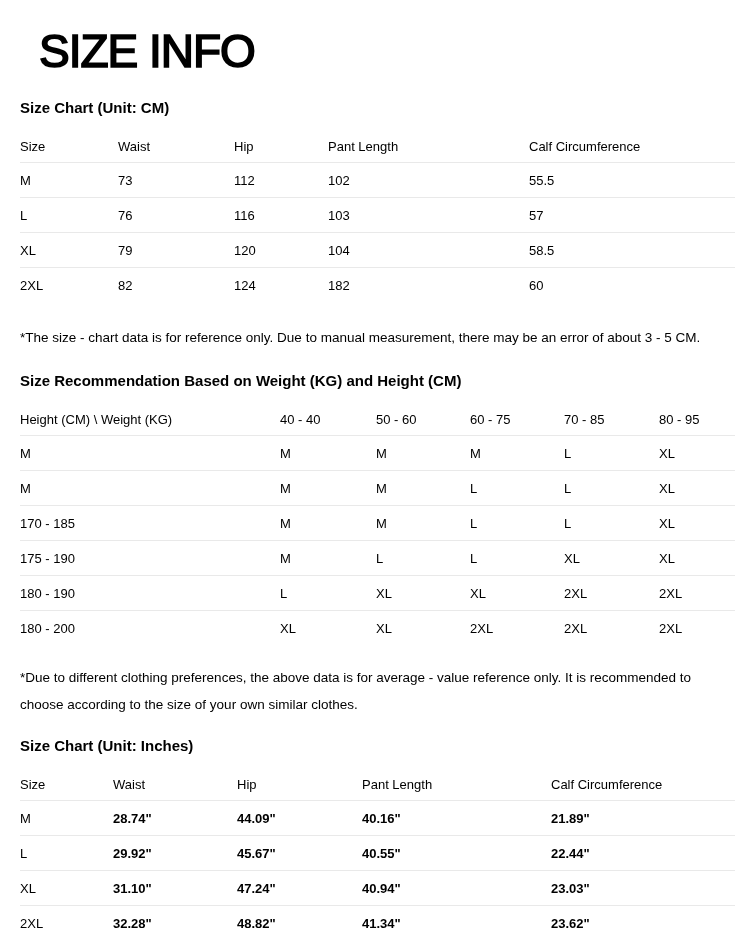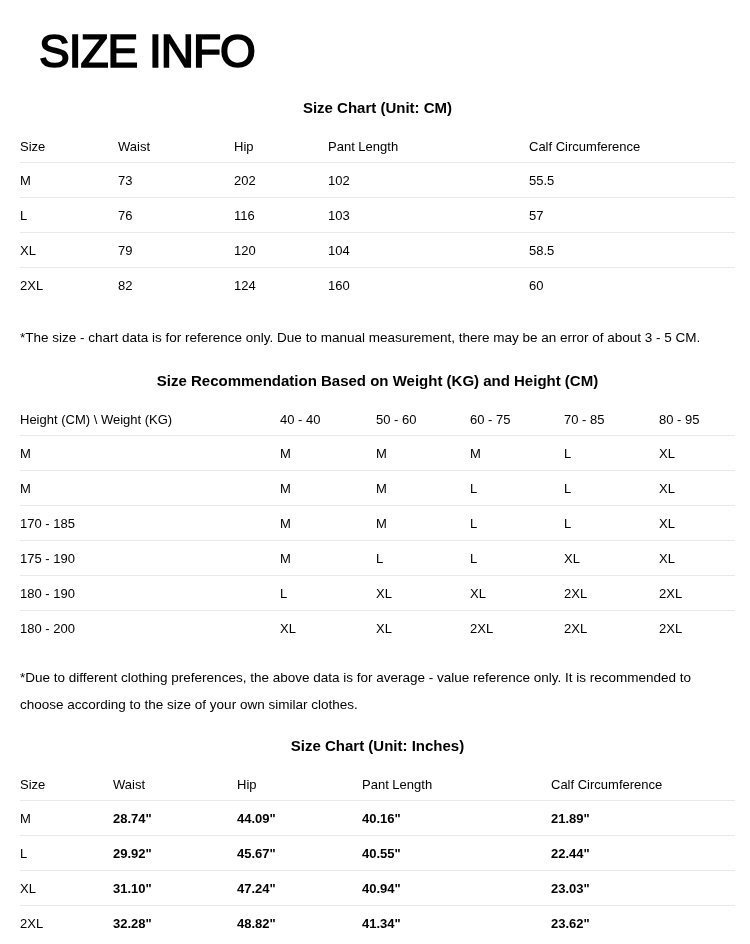--- a/index.html
+++ b/index.html
@@ -20,21 +20,20 @@
     font-weight: normal;
     letter-spacing: -1px;
     -webkit-text-stroke: 1.7px #000;
   }
 
   .section-heading {
     margin: 0;
     font-size: 15px;
     font-weight: bold;
     color: #000;
-    text-align: center;
   }
   #heading-cm   { margin-top: 26px; }
   #heading-rec  { margin-top: 21px; }
   #heading-inch { margin-top: 19px; }
 
   .table { margin-top: 14px; }
   .t-row { display: grid; align-items: center; gap: 17px; }
   .t-row.head { height: 32px; }
   .t-row.body { height: 34px; border-top: 1px solid #e9e9e9; }
   .cell {
@@ -71,21 +70,21 @@
       <div class="t-row head">
         <div class="cell">Size</div>
         <div class="cell">Waist</div>
         <div class="cell">Hip</div>
         <div class="cell">Pant Length</div>
         <div class="cell">Calf Circumference</div>
       </div>
       <div class="t-row body">
         <div class="cell">M</div>
         <div class="cell">73</div>
-        <div class="cell">202</div>
+        <div class="cell">112</div>
         <div class="cell">102</div>
         <div class="cell">55.5</div>
       </div>
       <div class="t-row body">
         <div class="cell">L</div>
         <div class="cell">76</div>
         <div class="cell">116</div>
         <div class="cell">103</div>
         <div class="cell">57</div>
       </div>
@@ -93,21 +92,21 @@
         <div class="cell">XL</div>
         <div class="cell">79</div>
         <div class="cell">120</div>
         <div class="cell">104</div>
         <div class="cell">58.5</div>
       </div>
       <div class="t-row body">
         <div class="cell">2XL</div>
         <div class="cell">82</div>
         <div class="cell">124</div>
-        <div class="cell">160</div>
+        <div class="cell">182</div>
         <div class="cell">60</div>
       </div>
     </div>
 
     <p class="note" id="note-cm">*The size - chart data is for reference only. Due to manual measurement, there may be an error of about 3 - 5 CM.</p>
   </section>
 
   <section>
     <h2 class="section-heading" id="heading-rec">Size Recommendation Based on Weight (KG) and Height (CM)</h2>
 

